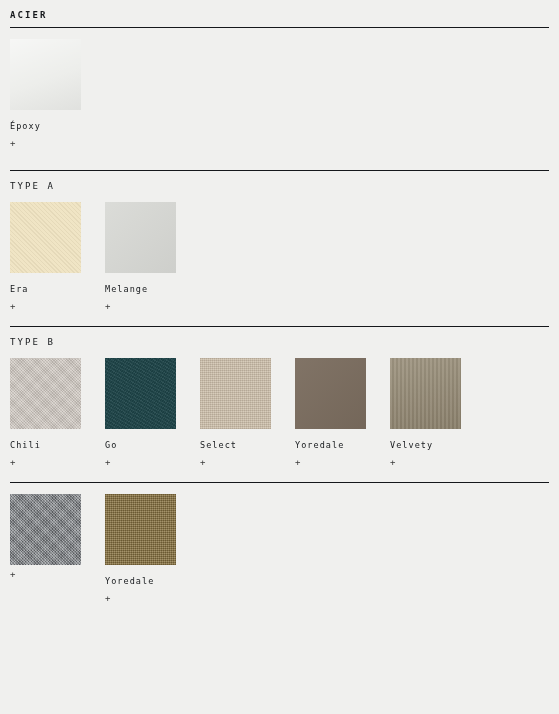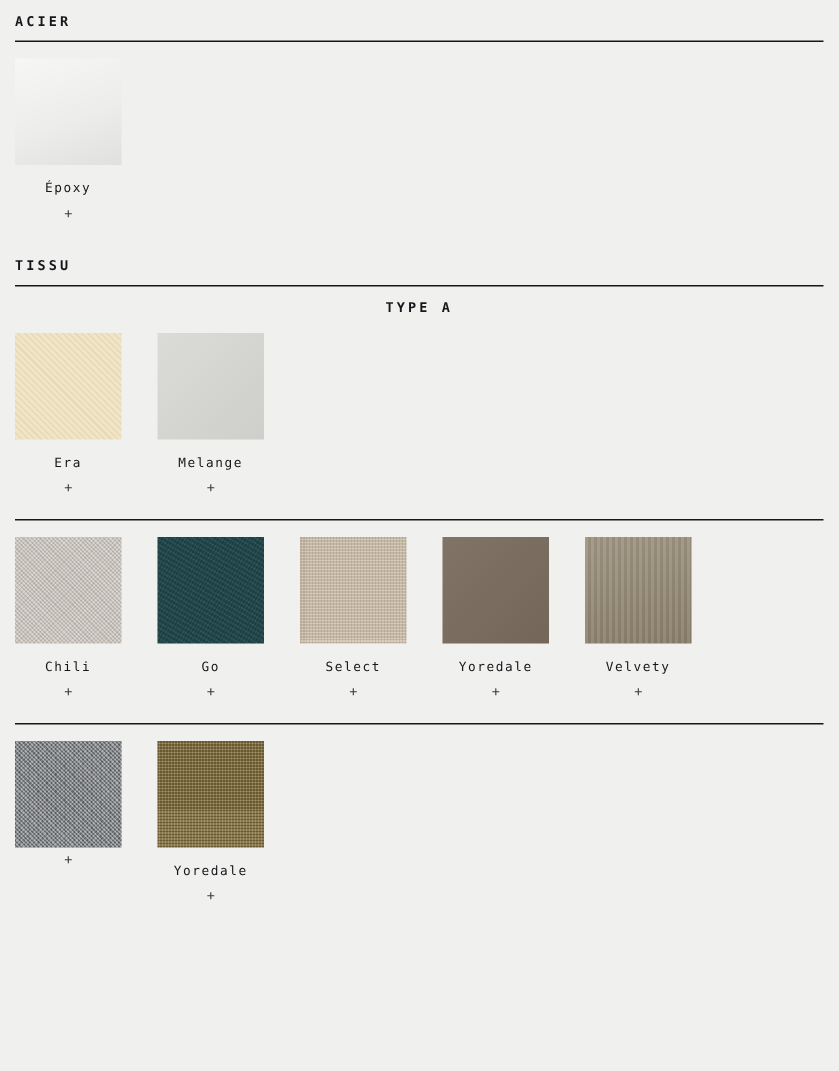--- a/index.html
+++ b/index.html
@@ -41,21 +41,21 @@
   }
   .rule-thin {
     height: 0;
     border-top: 1.3px solid #15181b;
     margin-top: 0;
   }
   .sub-title {
     font-size: 9px;
     letter-spacing: 2.1px;
     text-transform: uppercase;
-    font-weight: 700;
+    font-weight: 400;
     color: #15181b;
     line-height: 10px;
     padding-top: 10px;
   }
 
   
   .swatch-row {
     display: flex;
     flex-wrap: nowrap;
     align-items: flex-start;
@@ -92,21 +92,21 @@
     font-size: 9px;
     line-height: 12px;
     color: #3a3a3a;
     margin-top: 3px;
     letter-spacing: 0;
     user-select: none;
   }
 
   
   .section { }
-  .section-body { padding-bottom: 14px; text-align: center; }
+  .section-body { padding-bottom: 14px; }
   .tex-noise {
     background-image:
       repeating-linear-gradient(45deg, rgba(255,255,255,.16) 0 1px, rgba(0,0,0,.07) 1px 2px),
       repeating-linear-gradient(-45deg, rgba(255,255,255,.10) 0 1px, rgba(0,0,0,.06) 1px 2px);
   }
   .tex-weave {
     background-image:
       repeating-linear-gradient(0deg, rgba(0,0,0,.07) 0 1px, rgba(255,255,255,.10) 1px 2px),
       repeating-linear-gradient(90deg, rgba(0,0,0,.06) 0 1px, rgba(255,255,255,.09) 1px 2px);
   }
@@ -156,39 +156,39 @@
           <div class="swatch-row">
             <div class="swatch-cell">
               <div class="swatch-chip tex-gloss" style="background-color: rgb(236, 237, 234);"></div>
               <div class="swatch-name">Époxy</div>
               <div class="swatch-add">+</div>
             </div>
           </div>
         </div>
       </div>
       <div class="section">
-        <div class="group-title">TISSU</div>
         <div class="rule-thick"></div>
         <div class="section-body">
           <div class="sub-title">TYPE A</div>
           <div class="swatch-row">
             <div class="swatch-cell">
               <div class="swatch-chip tex-fine" style="background-color: rgb(239, 227, 193);"></div>
               <div class="swatch-name">Era</div>
               <div class="swatch-add">+</div>
             </div>
             <div class="swatch-cell">
               <div class="swatch-chip tex-smooth" style="background-color: rgb(217, 218, 214);"></div>
               <div class="swatch-name">Melange</div>
               <div class="swatch-add">+</div>
             </div>
           </div>
         </div>
         <div class="section-body">
           <div class="rule-thin"></div>
+          <div class="sub-title">TYPE B</div>
           <div class="swatch-row">
             <div class="swatch-cell">
               <div class="swatch-chip tex-noise" style="background-color: rgb(207, 200, 193);"></div>
               <div class="swatch-name">Chili</div>
               <div class="swatch-add">+</div>
             </div>
             <div class="swatch-cell">
               <div class="swatch-chip tex-felt" style="background-color: rgb(29, 68, 72);"></div>
               <div class="swatch-name">Go</div>
               <div class="swatch-add">+</div>

